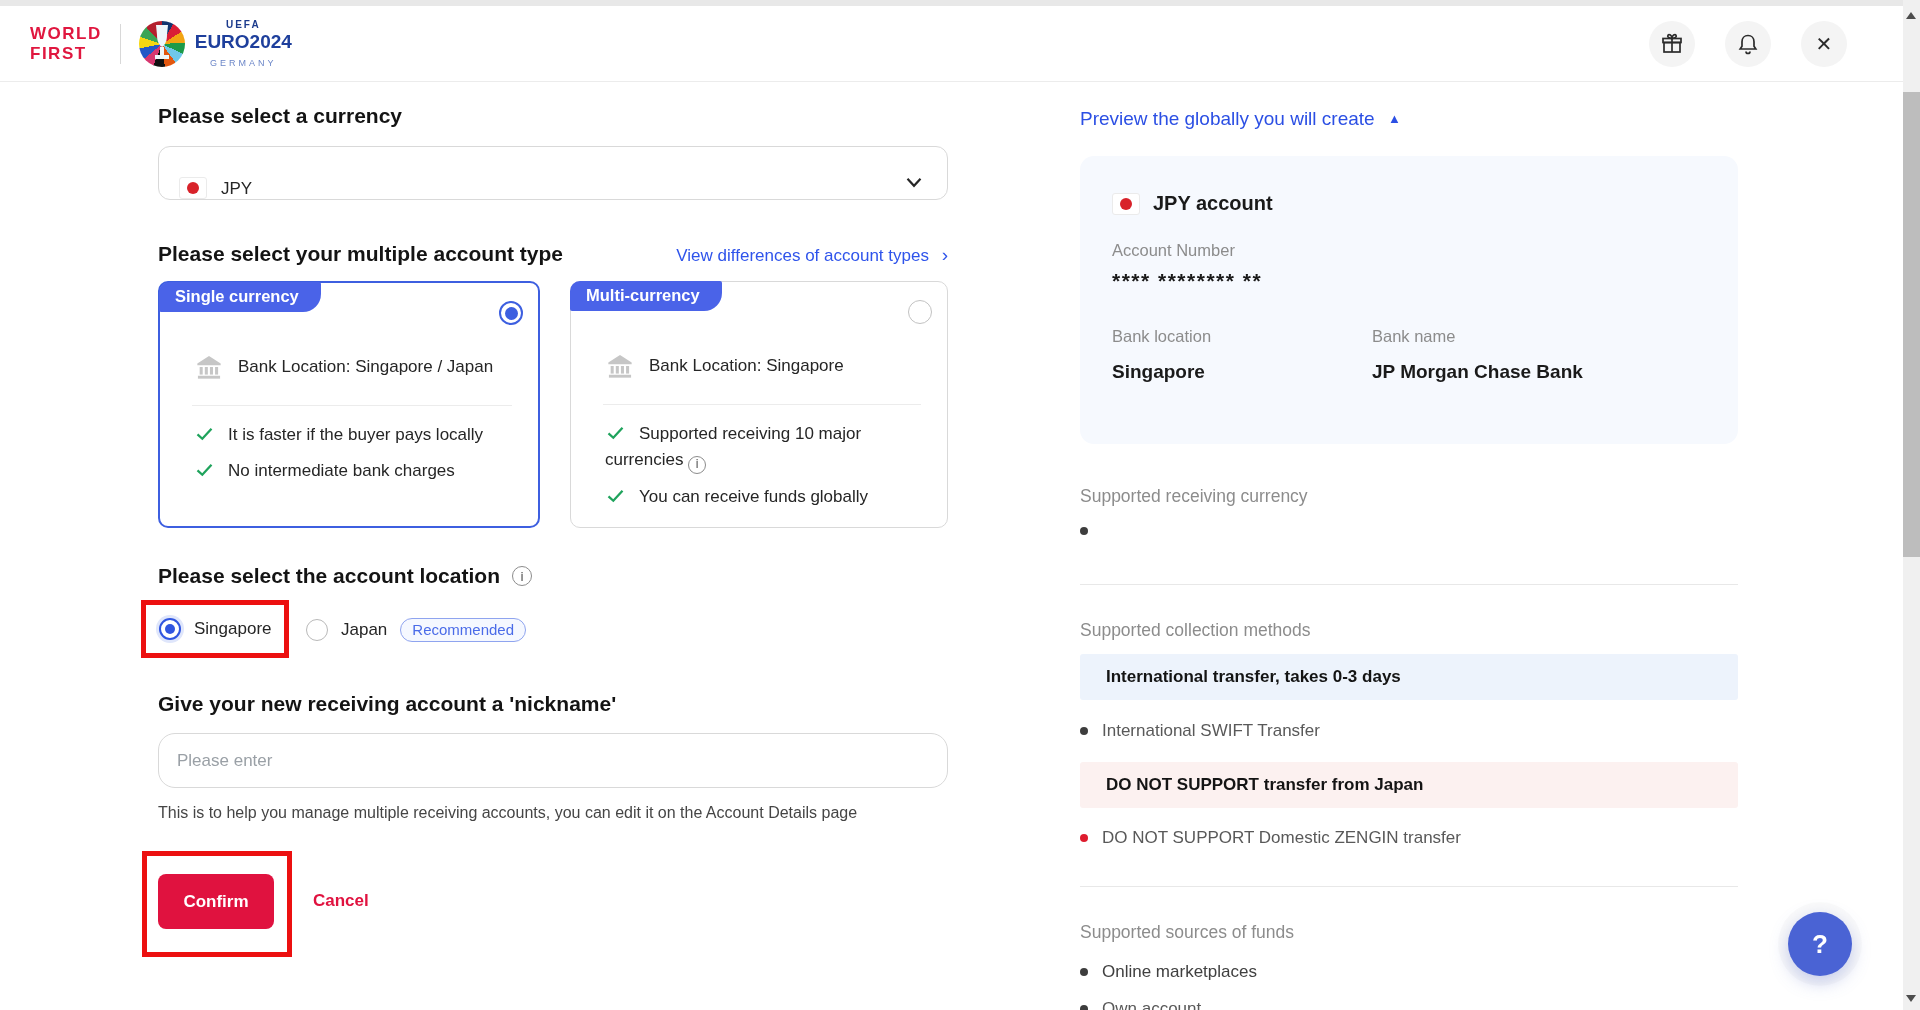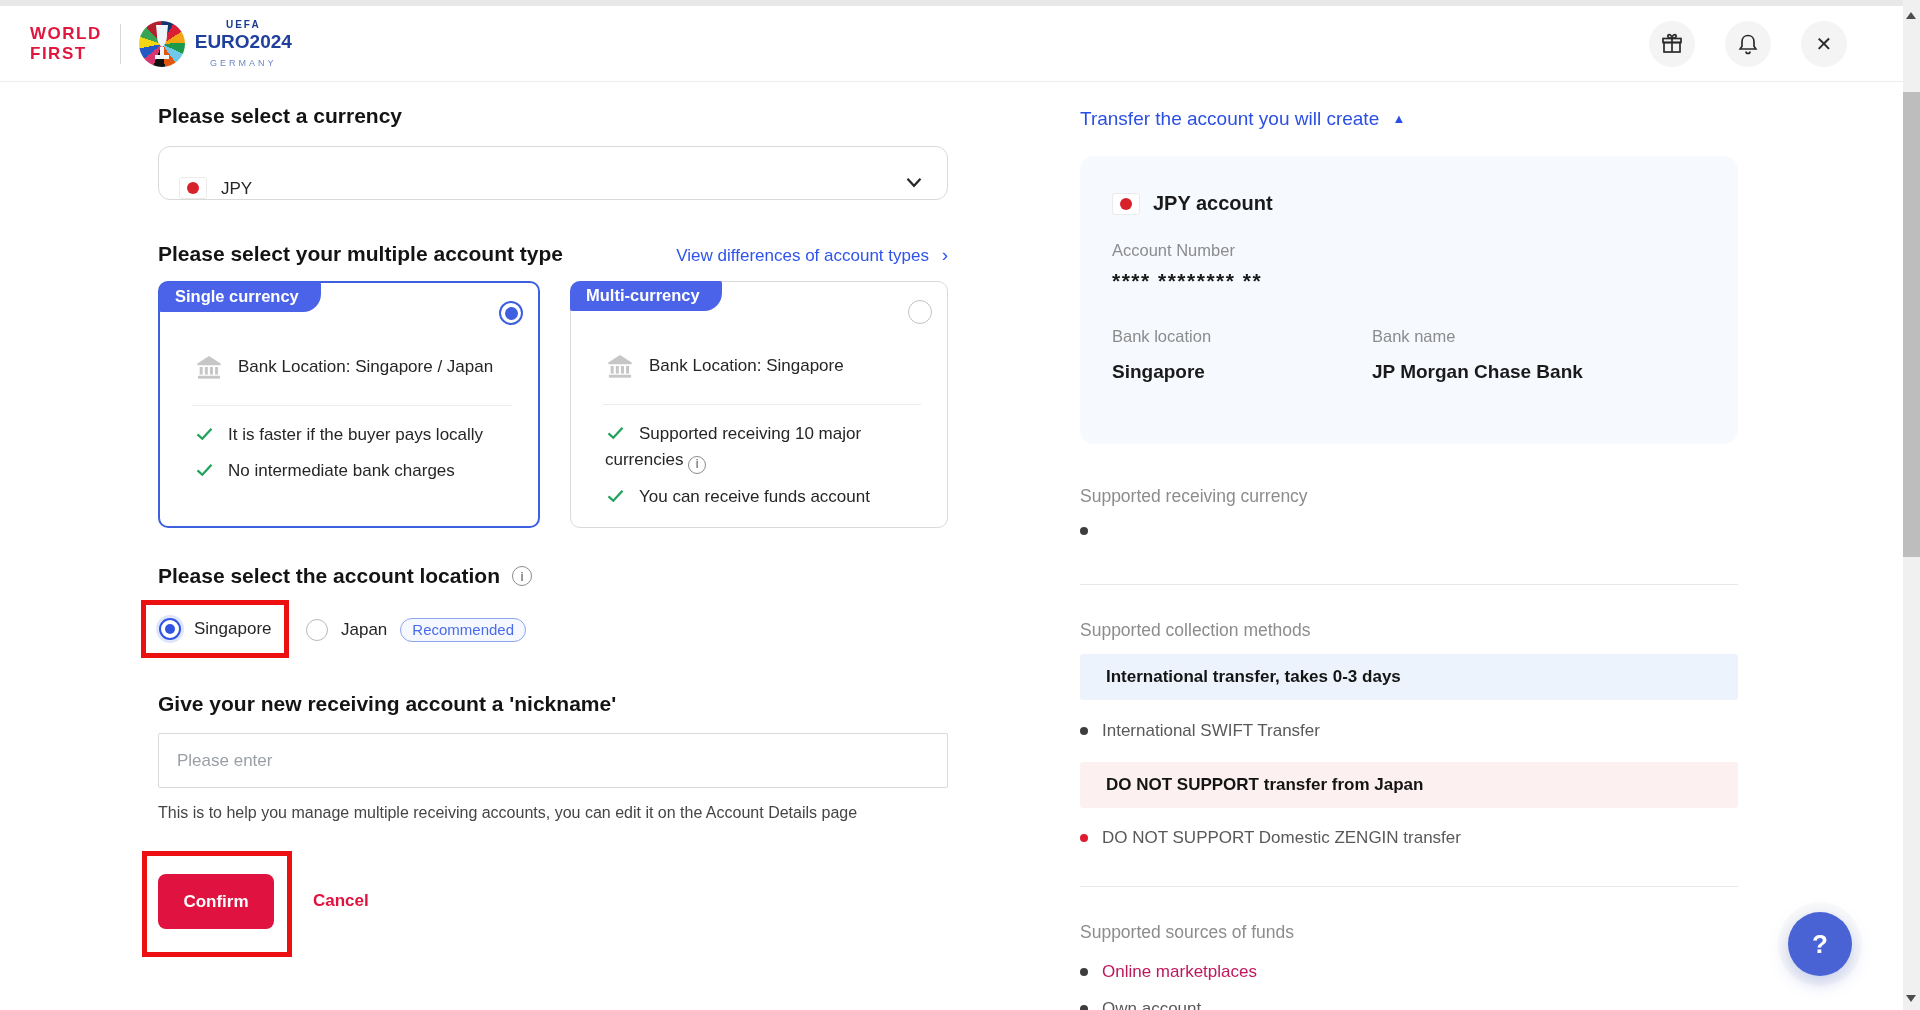--- a/index.html
+++ b/index.html
@@ -62,21 +62,21 @@
   .radio.on { border:2px solid #3055E0; box-shadow:0 0 0 3px #dfe6fb; }
   .radio.on i { display:block; width:10px; height:10px; border-radius:50%; background:#3055E0; margin:4px auto; }
   .radio.off { border:1.5px solid #b9b9b9; }
   .loc-item { position:absolute; display:flex; align-items:center; gap:13px; font-size:17px; color:#262626; }
   .rec-badge { font-size:15px; color:#4A6BE8; border:1px solid #8FA4EF; background:#f5f8ff; border-radius:14px; padding:2px 11px 3px; }
 
   
   .annot { border:5px solid #EC1010; background:transparent; pointer-events:none; }
 
   
-  .text-input { left:158px; top:733px; width:790px; height:55px; border:1px solid #d9d9d9; border-radius:2px; font-size:17px; color:#262626; padding:0 18px; font-family:inherit; }
+  .text-input { left:158px; top:733px; width:790px; height:55px; border:1px solid #d9d9d9; border-radius:17px; font-size:17px; color:#262626; padding:0 18px; font-family:inherit; }
   .text-input::placeholder { color:#9aa0a6; }
   .helper { left:158px; top:792px; font-size:16px; color:#454545;margin-top:12px; }
 
   
   .confirm-btn { left:158px; top:874px; width:116px; height:55px; background:#E0123F; color:#fff; font-size:17px; font-weight:700; border:none; border-radius:8px; cursor:pointer; font-family:inherit; }
   .cancel-link { left:313px; top:891px; color:#E0123F; font-size:17px; font-weight:700; cursor:pointer; }
 
   
   .preview-toggle { left:1080px; top:108px; font-size:19px; font-weight:500; color:#2B4FE4; cursor:pointer; }
   .preview-card { left:1080px; top:156px; width:658px; height:288px; background:#F6F9FE; border-radius:14px; padding:36px 34px 0 32px; }
@@ -206,21 +206,21 @@
             <rect x="2.5" y="19.5" width="19" height="2.5"></rect>
           </svg>
         <span>Bank Location: Singapore</span>
       </div>
       <div class="card-div"></div>
       <div class="chk-row"><svg width="21" height="21" viewBox="0 0 24 24" fill="none" stroke="#1FA35C" stroke-width="2.6">
             <polyline points="4,13 9.5,18 20,6.5"></polyline>
           </svg><span>Supported receiving 10 major currencies</span> <i class="info-i">i</i></div>
       <div class="chk-row"><svg width="21" height="21" viewBox="0 0 24 24" fill="none" stroke="#1FA35C" stroke-width="2.6">
             <polyline points="4,13 9.5,18 20,6.5"></polyline>
-          </svg><span>You can receive funds account</span></div>
+          </svg><span>You can receive funds globally</span></div>
     </div>
   </div>
 
   <div class="abs" style="left:158px; top:564px; display:flex; align-items:center; gap:12px;">
     <span class="h1">Please select the account location</span>
     <i class="info-i" style="width:20px;height:20px;font-size:13px;">i</i>
   </div>
 
   <div class="loc-item abs" style="left:159px; top:618px;">
     <span class="radio on">
@@ -238,21 +238,21 @@
 
   <div class="abs h1" style="left:158px; top:692px;">Give your new receiving account a 'nickname'</div>
   <input class="abs text-input" type="text" placeholder="Please enter" style="">
   <div class="abs helper">This is to help you manage multiple receiving accounts, you can edit it on the Account Details page</div>
 
   <button class="abs confirm-btn">Confirm</button>
   <span class="abs cancel-link">Cancel</span>
   <div class="abs annot" style="left:142px; top:851px; width:150px; height:106px;"></div>
 
   <div class="abs preview-toggle">
-    <span>Transfer the account you will create</span>
+    <span>Preview the globally you will create</span>
     <span style="font-size:13px; margin-left:8px; vertical-align:2px;">▲</span>
   </div>
 
   <div class="abs preview-card">
     <div class="pc-title-row">
       <span class="flag">
           <i></i>
         </span>
       <span>JPY account</span>
     </div>
@@ -289,21 +289,21 @@
     <span>DO NOT SUPPORT transfer from Japan</span>
   </div>
   <div class="bullet-row" style="left:1080px; top:828px; color:#595959;">
     <span class="dot dot-red"></span>
     <span>DO NOT SUPPORT Domestic ZENGIN transfer</span>
   </div>
 
   <div class="rdiv" style="top:886px;"></div>
 
   <div class="abs gray-h" style="left:1080px; top:922px;">Supported sources of funds</div>
-  <div class="bullet-row" style="left:1080px; top:962px; color:#be185d;">
+  <div class="bullet-row" style="left:1080px; top:962px; color:#404040;">
     <span class="dot dot-dark"></span>
     <span>Online marketplaces</span>
   </div>
   <div class="bullet-row" style="left:1080px; top:999px; color:#595959;">
     <span class="dot dot-dark"></span>
     <span>Own account</span>
   </div>
 
   <button class="abs help-fab">
     <span>?</span>

